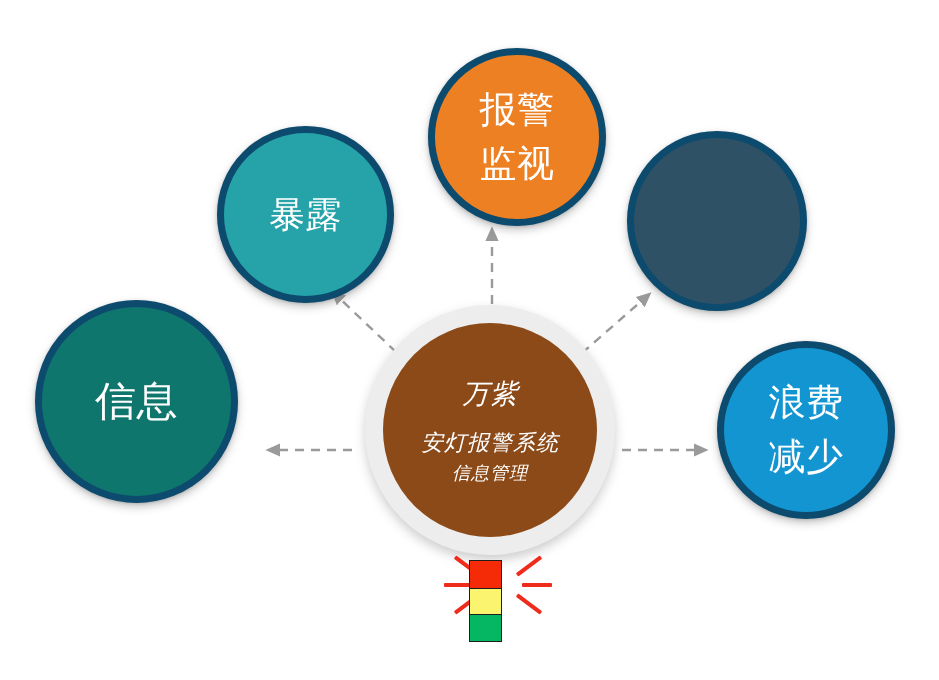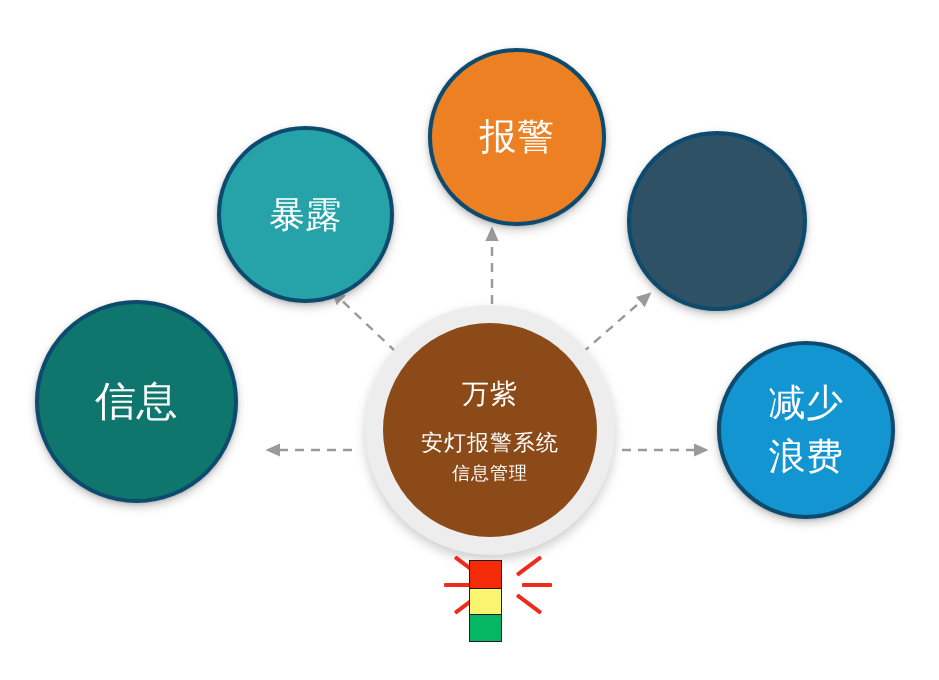--- a/index.html
+++ b/index.html
@@ -33,21 +33,21 @@
     align-items: center;
     justify-content: center;
     box-sizing: border-box;
     color: #ffffff;
     text-align: center;
     line-height: 1.14;
     letter-spacing: 0.5px;
   }
   
   .satellite {
-    border: 4px solid #0c4a6e;
+    border: 7px solid #0c4a6e;
     box-shadow: 0 4px 9px rgba(120,120,120,0.42),
                 0 1px 3px rgba(120,120,120,0.30);
     gap: 12px;
   }
   .satellite .line {
     display: block;
     white-space: nowrap;
   }
   
   .hub-ring {
@@ -63,20 +63,21 @@
     flex-direction: column;
     align-items: center;
     justify-content: center;
     color: #ffffff;
     text-align: center;
   }
   .hub-core .line {
     display: block;
     white-space: nowrap;
     letter-spacing: 1px;
+    font-style: italic;
   }
   .hub-l1 { font-size: 27px; margin-bottom: 16px; }
   .hub-l2 { font-size: 22px; margin-bottom: 3px; }
   .hub-l3 { font-size: 18px; }
 
   
   .andon {
     position: absolute;
   }
   .andon-stack {
@@ -121,36 +122,37 @@
 
   <div class="hub-ring" style="left:365px; top:305px; width:250px; height:250px;"></div>
   <div class="hub-core" style="left:383px; top:323px; width:214px; height:214px; background:#8B4A18;">
     <span class="line hub-l1">万紫</span>
     <span class="line hub-l2">安灯报警系统</span>
     <span class="line hub-l3">信息管理</span>
   </div>
 
   <div class="node satellite" style="left:428px; top:48px; width:178px; height:178px; background:#ED8023; font-size:37px;">
     <span class="line">报警</span>
+    <span class="line">监视</span>
   </div>
 
   <div class="node satellite" style="left:217px; top:126px; width:177px; height:177px; background:#25A3A8; font-size:36px;">
     <span class="line">暴露</span>
   </div>
 
   <div class="node satellite" style="left:627px; top:131px; width:180px; height:180px; background:#2F5166; font-size:37px;">
   </div>
 
   <div class="node satellite" style="left:35px; top:300px; width:203px; height:203px; background:#0f766e; font-size:41px;">
     <span class="line">信息</span>
   </div>
 
   <div class="node satellite" style="left:717px; top:341px; width:178px; height:178px; background:#1395D2; font-size:37px;">
+    <span class="line">浪费</span>
     <span class="line">减少</span>
-    <span class="line">浪费</span>
   </div>
 
   <div class="andon" style="left:440px; top:548px; width:116px; height:104px;">
 
     <div class="flash" style="left:12px; top:16px; width:30px; height:4px; transform:rotate(37deg);"></div>
     <div class="flash" style="left:4px; top:35px; width:30px; height:4px;"></div>
     <div class="flash" style="left:12px; top:54px; width:30px; height:4px; transform:rotate(-37deg);"></div>
 
     <div class="flash" style="left:74px; top:16px; width:30px; height:4px; transform:rotate(-37deg);"></div>
     <div class="flash" style="left:82px; top:35px; width:30px; height:4px;"></div>

